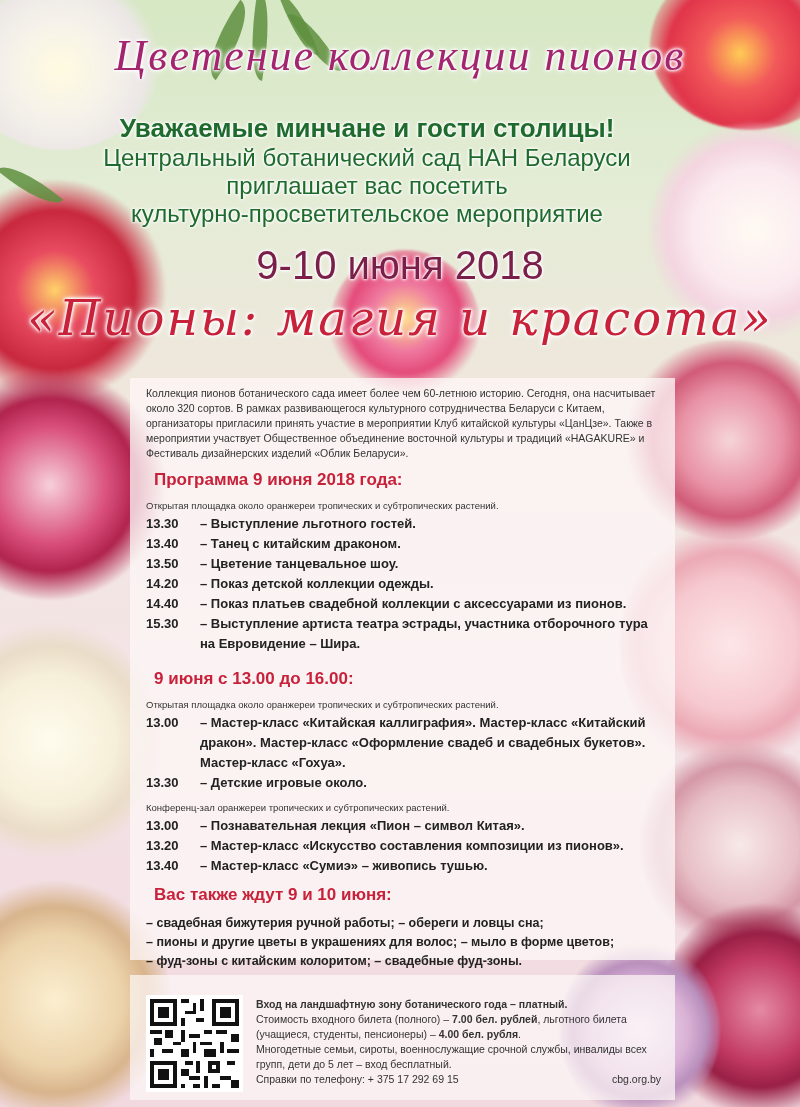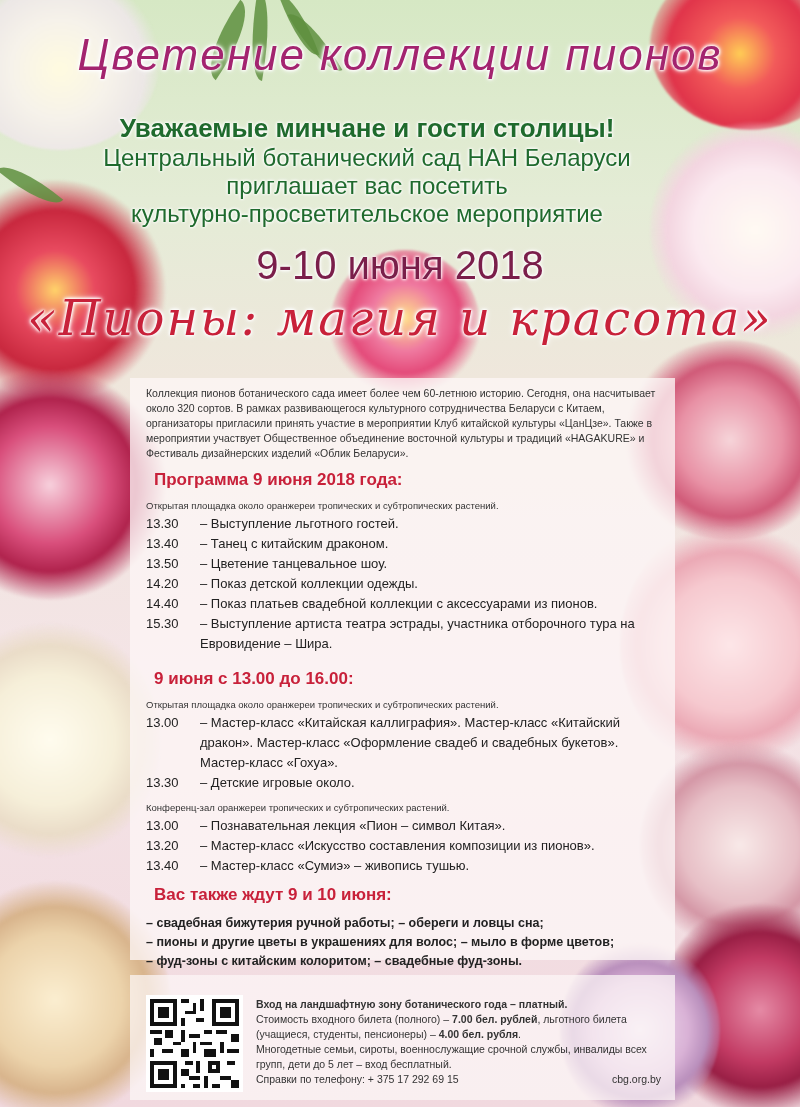--- a/index.html
+++ b/index.html
@@ -25,41 +25,41 @@
   .f13 { left:560px; top:940px; width:160px; height:180px; background: radial-gradient(circle at 50% 50%, #f2e2f0 0%, #d9b2d6 40%, #b98fbc 56%, rgba(185,143,188,0) 72%); }
   .leaf { position:absolute; background:#5e8f3e; border-radius:0 100% 0 100%; opacity:.85; }
   .l1 { left:215px; top:0; width:26px; height:80px; transform: rotate(35deg); }
   .l2 { left:250px; top:-10px; width:20px; height:90px; transform: rotate(10deg); }
   .l3 { left:290px; top:-10px; width:18px; height:70px; transform: rotate(-20deg); }
   .l4 { left:305px; top:5px; width:20px; height:75px; transform: rotate(-30deg); }
   .l5 { left:20px; top:150px; width:20px; height:70px; transform: rotate(-50deg); }
 
   .title-script {
     position:absolute; left:0; top:30px; width:800px; text-align:center;
-    font-family:Liberation Sans, sans-serif; font-style:italic; font-size:44px; color:#a3246f;
+    font-family:Liberation Serif, serif; font-style:italic; font-size:44px; color:#a3246f;
     letter-spacing:2px;
     text-shadow: 0 0 3px #fff, 0 0 3px #fff, 0 0 4px #fff, 0 0 6px #fff;
   }
   .greeting { position:absolute; left:0; top:112px; width:734px; text-align:center; color:#1f6a2d;
     text-shadow: 0 0 3px #fff, 0 0 3px #fff, 0 0 4px #fff; }
   .greeting .g1 { font-weight:bold; font-size:26px; line-height:32px; }
   .greeting .g2 { font-size:24px; line-height:28px; }
   .date-line { position:absolute; left:0; top:243px; width:800px; text-align:center; font-size:40px; color:#7a1e4a;
     text-shadow: 0 0 3px #fff, 0 0 3px #fff, 0 0 5px #fff; }
   .subtitle-script { position:absolute; left:0; top:290px; width:800px; text-align:center;
     font-family:"DejaVu Serif", serif; font-style:italic; font-size:48px; color:#c8213a; letter-spacing:2px;
     text-shadow: 0 0 3px #fff, 0 0 3px #fff, 0 0 4px #fff, 0 0 7px #fff; }
 
   .panel { position:absolute; left:130px; top:378px; width:545px; height:582px;
     background: rgba(252,246,246,0.78); }
   .panel-inner { position:absolute; left:16px; top:8px; width:520px; }
   .intro { font-size:10.5px; line-height:15px; color:#333; margin:0 0 6px 0; }
   .section-head { font-weight:bold; color:#c8213a; font-size:17px; line-height:22px; margin:8px; }
   .venue { font-size:9.5px; color:#333; line-height:14px; margin:2px 0 1px 0; }
-  .item { display:flex; font-size:13px; line-height:20px; color:#222; font-weight:normal; }
+  .item { display:flex; font-size:13px; line-height:20px; color:#222; font-weight:bold; }
   .item .t { width:54px; flex:none; }
   .item .d { flex:1; }
   .also-item { font-size:12.5px; line-height:19px; color:#222; font-weight:bold; }
   .gap { height:6px; }
 
   .footer { position:absolute; left:130px; top:975px; width:545px; height:125px; background: rgba(252,246,246,0.72); }
   .qr { position:absolute; left:16px; top:20px; width:97px; height:97px; background:#fff; }
   .qr svg { display:block; }
   .footer-text { position:absolute; left:126px; top:22px; width:405px; font-size:10.5px; line-height:15px; color:#333; }
   .footer-text .bold { font-weight:bold; }

